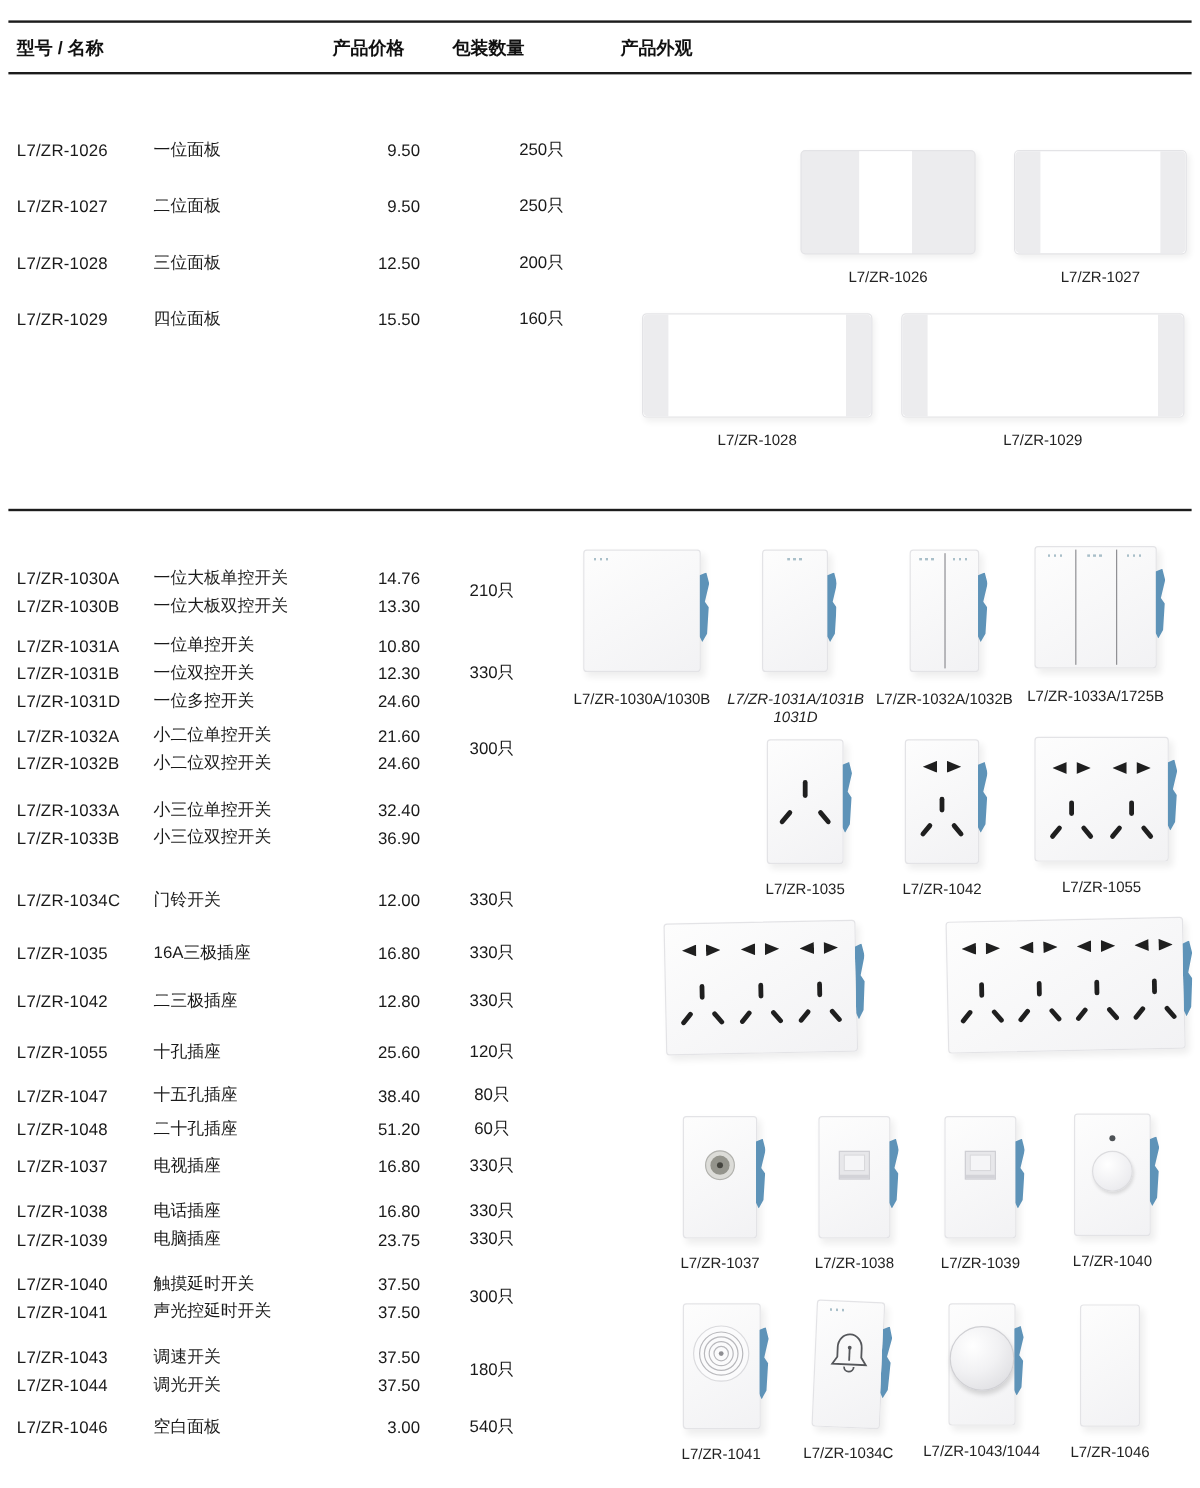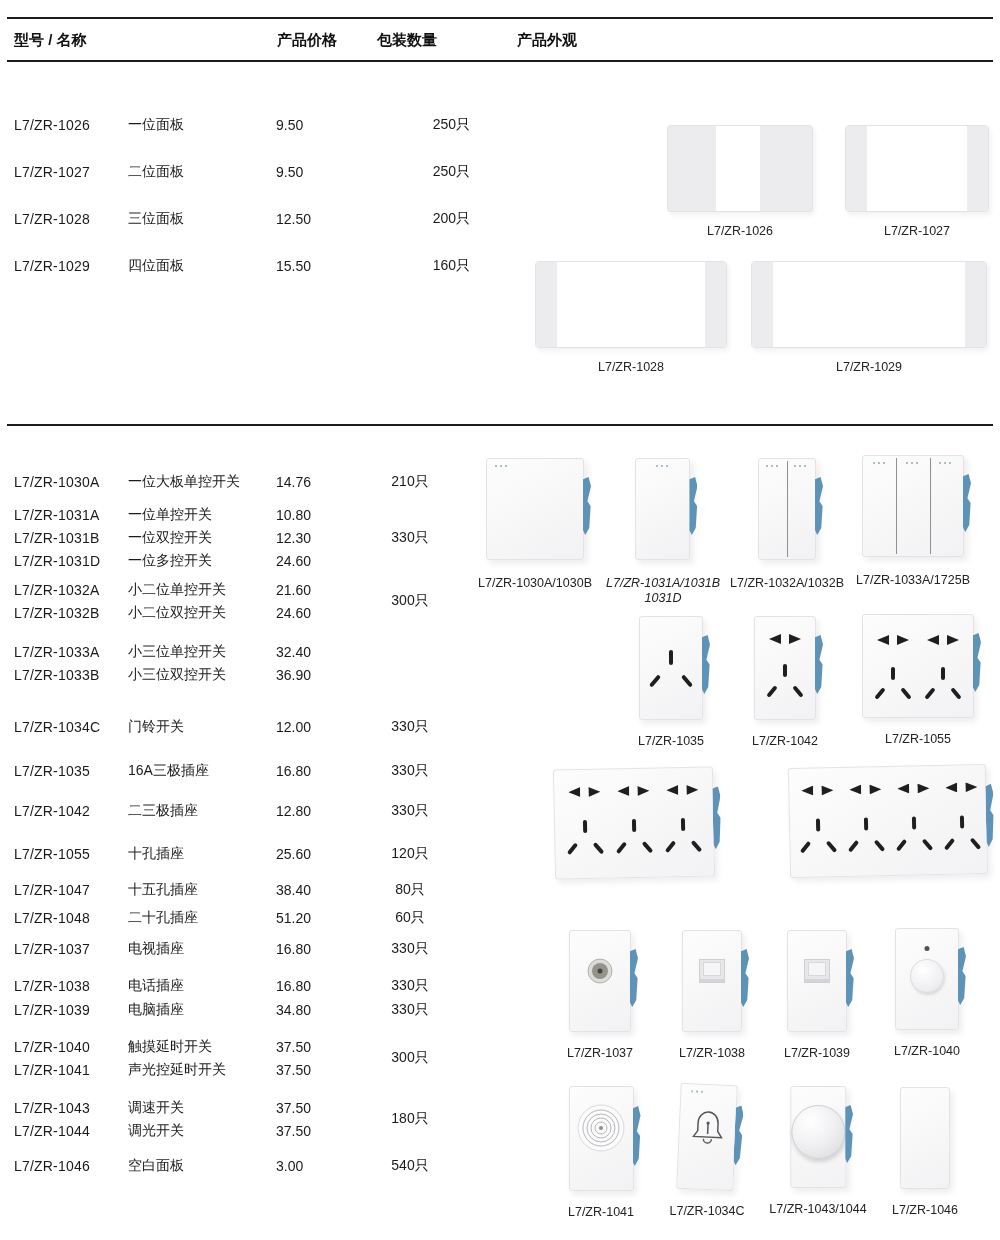--- a/index.html
+++ b/index.html
@@ -19,21 +19,21 @@
 
   
   #s1-table{position:absolute;top:101px;left:14px;}
   .trow1{display:grid;grid-template-columns:114px 148px 74px 120px;height:47px;align-items:center;}
   #s2-table{position:absolute;top:470px;left:14px;}
   .tgroup{display:flex;align-items:stretch;}
   .grows .trow{display:grid;grid-template-columns:114px 148px 74px;height:23px;align-items:center;}
   .qtycell{width:120px;display:flex;align-items:center;justify-content:center;}
   .c-model{font-size:14px;letter-spacing:.2px;}
   .c-name{font-size:14px;}
-  .c-price{font-size:14px;text-align:left;}
+  .c-price{font-size:14px;text-align:right;}
   .c-qty{font-size:14px;text-align:right;}
 
   
   .fig{position:absolute;transform:translateX(-50%);display:flex;flex-direction:column;align-items:center;}
   .plabel{font-size:12.5px;color:#222;margin-top:14px;line-height:1.15;white-space:nowrap;text-align:center;}
   .plabel2{font-size:12.5px;color:#222;margin-top:1px;line-height:1.15;text-align:center;}
   .fig.s1 .plabel{margin-top:12px;}
   .fig.ga .plabel{margin-top:16px;}
 
   .prod{position:relative;background:linear-gradient(150deg,#fdfdfd,#f2f2f4);border:1px solid #e3e3e6;
@@ -140,20 +140,25 @@
       </div>
     </div>
   <div id="s2-table">
       <div class="tgroup" style="margin-bottom: 10px;">
         <div class="grows">
           <div class="trow">
             <span class="c-model">L7/ZR-1030A</span>
             <span class="c-name">一位大板单控开关</span>
             <span class="c-price">14.76</span>
           </div>
+          <div class="trow">
+            <span class="c-model">L7/ZR-1030B</span>
+            <span class="c-name">一位大板双控开关</span>
+            <span class="c-price">13.30</span>
+          </div>
         </div>
         <div class="qtycell">
           <span class="c-qty">210只</span>
         </div>
       </div>
       <div class="tgroup" style="margin-bottom: 6px;">
         <div class="grows">
           <div class="trow">
             <span class="c-model">L7/ZR-1031A</span>
             <span class="c-name">一位单控开关</span>
@@ -299,21 +304,21 @@
         </div>
         <div class="qtycell">
           <span class="c-qty">330只</span>
         </div>
       </div>
       <div class="tgroup" style="margin-bottom: 14px;">
         <div class="grows">
           <div class="trow">
             <span class="c-model">L7/ZR-1039</span>
             <span class="c-name">电脑插座</span>
-            <span class="c-price">34.80</span>
+            <span class="c-price">23.75</span>
           </div>
         </div>
         <div class="qtycell">
           <span class="c-qty">330只</span>
         </div>
       </div>
       <div class="tgroup" style="margin-bottom: 15px;">
         <div class="grows">
           <div class="trow">
             <span class="c-model">L7/ZR-1040</span>

